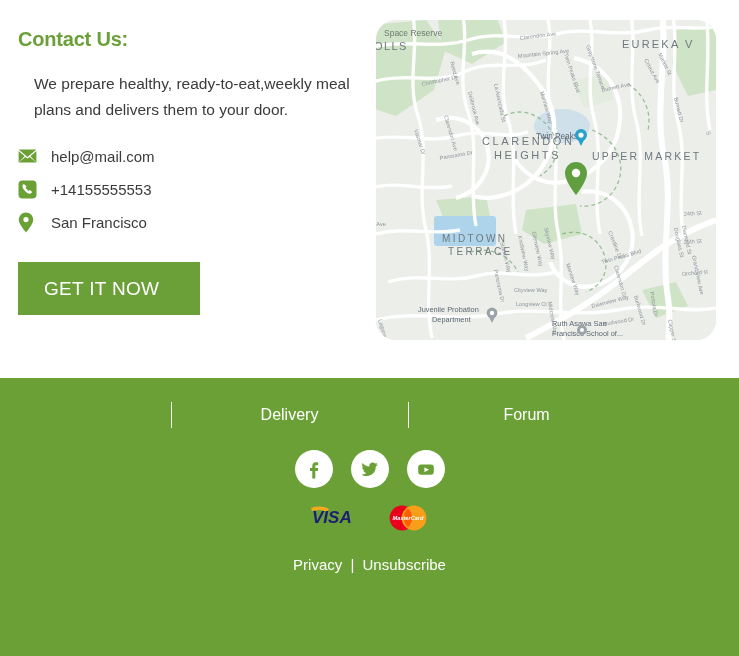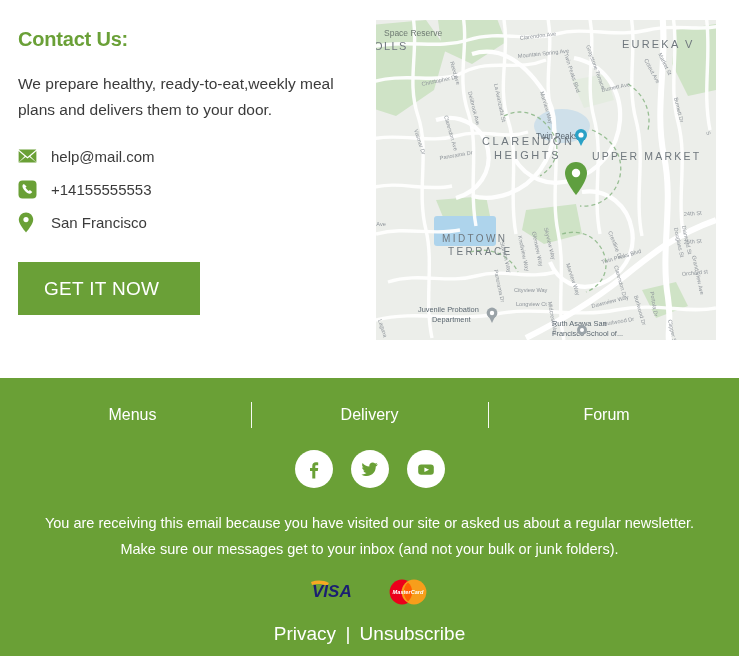--- a/index.html
+++ b/index.html
@@ -36,21 +36,21 @@
     color: #6aa037;
     font-size: 20px;
     font-weight: bold;
     margin: 0 0 20px 0;
     letter-spacing: -0.2px;
   }
   .contact-desc {
     color: #3b3b3b;
     font-size: 15.5px;
     line-height: 26px;
-    margin: 0 0 22px 0;
+    margin: 0 0 22px 16px;
     max-width: 340px;
   }
   .contact-list {
     margin: 0;
     padding: 0;
     list-style: none;
   }
   .contact-item {
     display: flex;
     align-items: center;
@@ -87,20 +87,21 @@
 
   
   .map-wrap {
     position: absolute;
     left: 376px;
     top: 20px;
     width: 340px;
     height: 320px;
     overflow: hidden;
     background: #e8eae6;
+    border-radius: 20px;
   }
   .map-svg {
     display: block;
   }
 
   
   .footer {
     position: absolute;
     left: 0;
     top: 378px;
@@ -155,23 +156,23 @@
   }
   .pay-row {
     display: flex;
     justify-content: center;
     align-items: flex-start;
     gap: 14px;
     margin-top: 16px;
   }
   .bottom-links {
     text-align: center;
-    margin-top: 13px;
-    color: #ffffff;
-    font-size: 19px;
+    margin-top: 20px;
+    color: #ffffff;
+    font-size: 15px;
   }
   .bottom-links a {
     color: #ffffff;
     text-decoration: none;
     cursor: pointer;
   }
   .pipe {
     padding: 0 4px;
     color: #ffffff;
   }
@@ -369,21 +370,20 @@
             <circle cx="11" cy="11" r="4.2" fill="#ffffff"></circle>
           </g>
         </g>
       </svg>
     </div>
   </div>
 
   <div class="footer">
 
     <div class="footer-nav">
-      <span class="footer-nav-item">Menus</span>
       <span class="footer-nav-sep"></span>
       <span class="footer-nav-item">Delivery</span>
       <span class="footer-nav-sep"></span>
       <span class="footer-nav-item">Forum</span>
     </div>
 
     <div class="social-row">
 
       <span class="social-circle">
         <svg width="22" height="22" viewBox="0 0 22 22">
@@ -399,21 +399,20 @@
 
       <span class="social-circle">
         <svg width="22" height="22" viewBox="0 0 22 22">
           <rect x="3.2" y="6.6" width="15.6" height="10.2" rx="3" fill="#6aa036"></rect>
           <path d="M9.4 9.4 L14.1 11.7 L9.4 14.0 Z" fill="#ffffff"></path>
         </svg>
       </span>
 
     </div>
 
-    <p class="disclaimer">You are receiving this email because you have visited our site or asked us about a regular newsletter. Make sure our messages get to your inbox (and not your bulk or junk folders).</p>
 
     <div class="pay-row">
 
       <span>
         <svg width="62" height="22" viewBox="0 0 62 22">
           <path d="M2 4 C8 2 14 2 20 5 L18 8 C13 5.6 8 5.6 3 7 Z" fill="#f7a823"></path>
           <text x="3" y="19" font-family="Liberation Sans, sans-serif" font-size="17" font-weight="bold" font-style="italic" fill="#1a1f71">VISA</text>
         </svg>
       </span>
 

